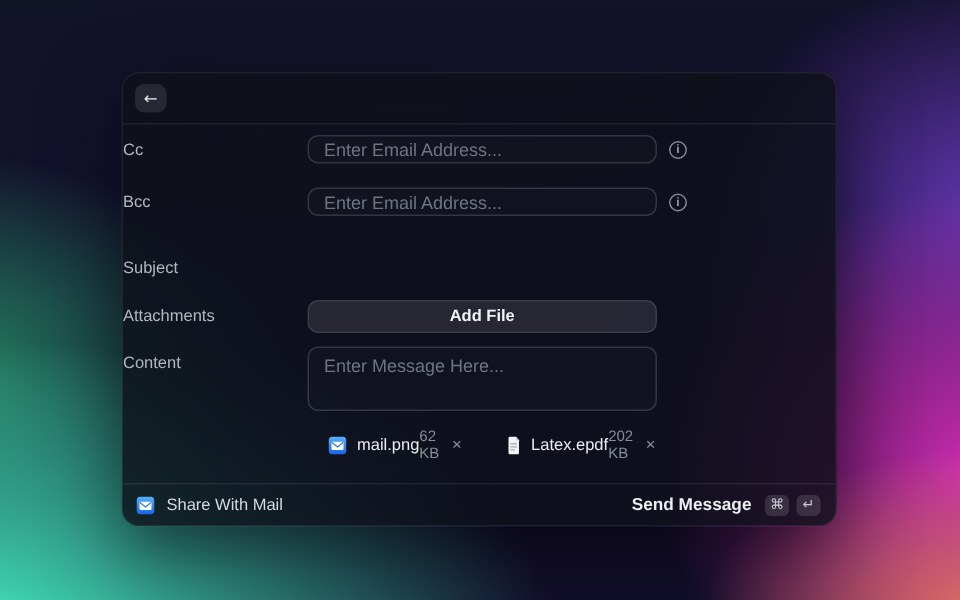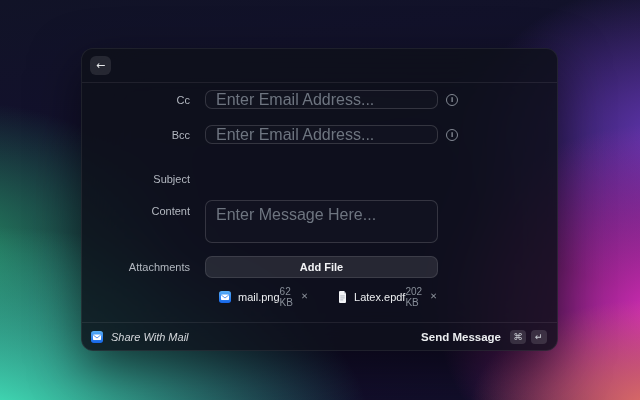--- a/index.html
+++ b/index.html
@@ -33,25 +33,25 @@
     display:flex; align-items:center; padding:0 8px; }
   .back-btn { width:21px; height:19px; border:none; border-radius:6px;
     background:rgba(255,255,255,0.10); color:#e6e8ea; font-size:11px; line-height:1;
     display:flex; align-items:center; justify-content:center; cursor:pointer;
     font-family:"DejaVu Sans", sans-serif; }
 
   .form-area { flex:1 1 auto; padding-top:7px; overflow:hidden; }
 
   .frow { display:flex; align-items:center; }
   .frow.top-align { align-items:flex-start; }
-  .flabel { width:108px; text-align:right; font-size:11px; color:#b3b8c0; flex:0 0 108px; }
+  .flabel { width:108px; text-align:left; font-size:11px; color:#b3b8c0; flex:0 0 108px; }
   .frow.top-align .flabel { padding-top:5px; }
   .field { margin-left:15px; width:233px; background:rgba(255,255,255,0.015);
     border:1px solid rgba(255,255,255,0.15); border-radius:7px; color:#e8eaed;
-    font-family:"Liberation Sans", sans-serif; font-size:16px; padding:0 10px; outline:none; }
+    font-family:"Liberation Sans", sans-serif; font-size:12px; padding:0 10px; outline:none; }
   input.field { height:19px; }
   textarea.field { height:43px; padding-top:5px; resize:none; }
   .field::placeholder { color:#6e7580; opacity:1; }
 
   .mb-cc { margin-bottom:16px; } .mb-bcc { margin-bottom:29px; }
   .mb-subj { margin-bottom:15px; } .mb-cont { margin-bottom:13px; }
   .mb-add { margin-bottom:9px; }
 
   .info-icon { margin-left:8px; width:12px; height:12px; flex:0 0 12px;
     border:1px solid #828892; border-radius:50%; color:#9aa0a9;
@@ -67,21 +67,21 @@
   .file-row { height:19px; display:flex; align-items:center; padding:0 12px 0 14px; border-radius:5px; }
   .file-ic { flex:0 0 auto; display:flex; }
   .file-name { margin-left:7px; font-size:11px; color:#eceef0; }
   .file-size { margin-left:auto; font-size:10px; color:#878e98; }
   .file-remove { margin-left:8px; border:none; background:transparent; color:#8d939c;
     font-size:8.5px; line-height:1; cursor:pointer; padding:0; }
 
   .win-footer { flex:0 0 28px; height:28px; border-top:1px solid rgba(255,255,255,0.08);
     display:flex; align-items:center; padding:0 10px 0 9px; }
   .footer-app { display:flex; align-items:center; gap:8px; }
-  .footer-app-name { font-size:11px; color:#d6d9dd;font-style:italic; }
+  .footer-app-name { font-size:11px; color:#d6d9dd; }
   .send-btn { margin-left:auto; display:flex; align-items:center; gap:5px;
     background:transparent; border:none; cursor:pointer; padding:2px 0;
     font-family:"Liberation Sans", sans-serif; }
   .send-label { font-size:11.5px; font-weight:600; color:#eceef0; margin-right:4px; }
   .keycap { width:16px; height:14px; border-radius:4px; background:rgba(255,255,255,0.13);
     color:#c9cdd3; font-size:9.5px; line-height:14px; text-align:center;
     font-family:"DejaVu Sans", sans-serif; }
 </style>
 </head>
 <body>
@@ -106,28 +106,28 @@
       <div class="frow mb-bcc">
         <span class="flabel">Bcc</span>
         <input class="field" type="text" placeholder="Enter Email Address..." style="">
         <span class="info-icon">i</span>
       </div>
 
       <div class="frow mb-subj">
         <span class="flabel">Subject</span>
       </div>
 
+      <div class="frow mb-add">
+        <span class="flabel">Attachments</span>
+        <button class="add-file-btn">Add File</button>
+      </div>
+
       <div class="frow top-align mb-cont">
         <span class="flabel">Content</span>
         <textarea class="field" placeholder="Enter Message Here..." style=""></textarea>
-      </div>
-
-      <div class="frow mb-add">
-        <span class="flabel">Attachments</span>
-        <button class="add-file-btn">Add File</button>
       </div>
 
       <div class="files">
 
         <div class="file-row">
           <span class="file-ic">
             <svg width="12" height="12" viewBox="0 0 24 24">
               <defs>
                 <linearGradient id="mailGrad" x1="0" y1="0" x2="0" y2="1">
                   <stop offset="0" stop-color="#59b0f8"></stop>

